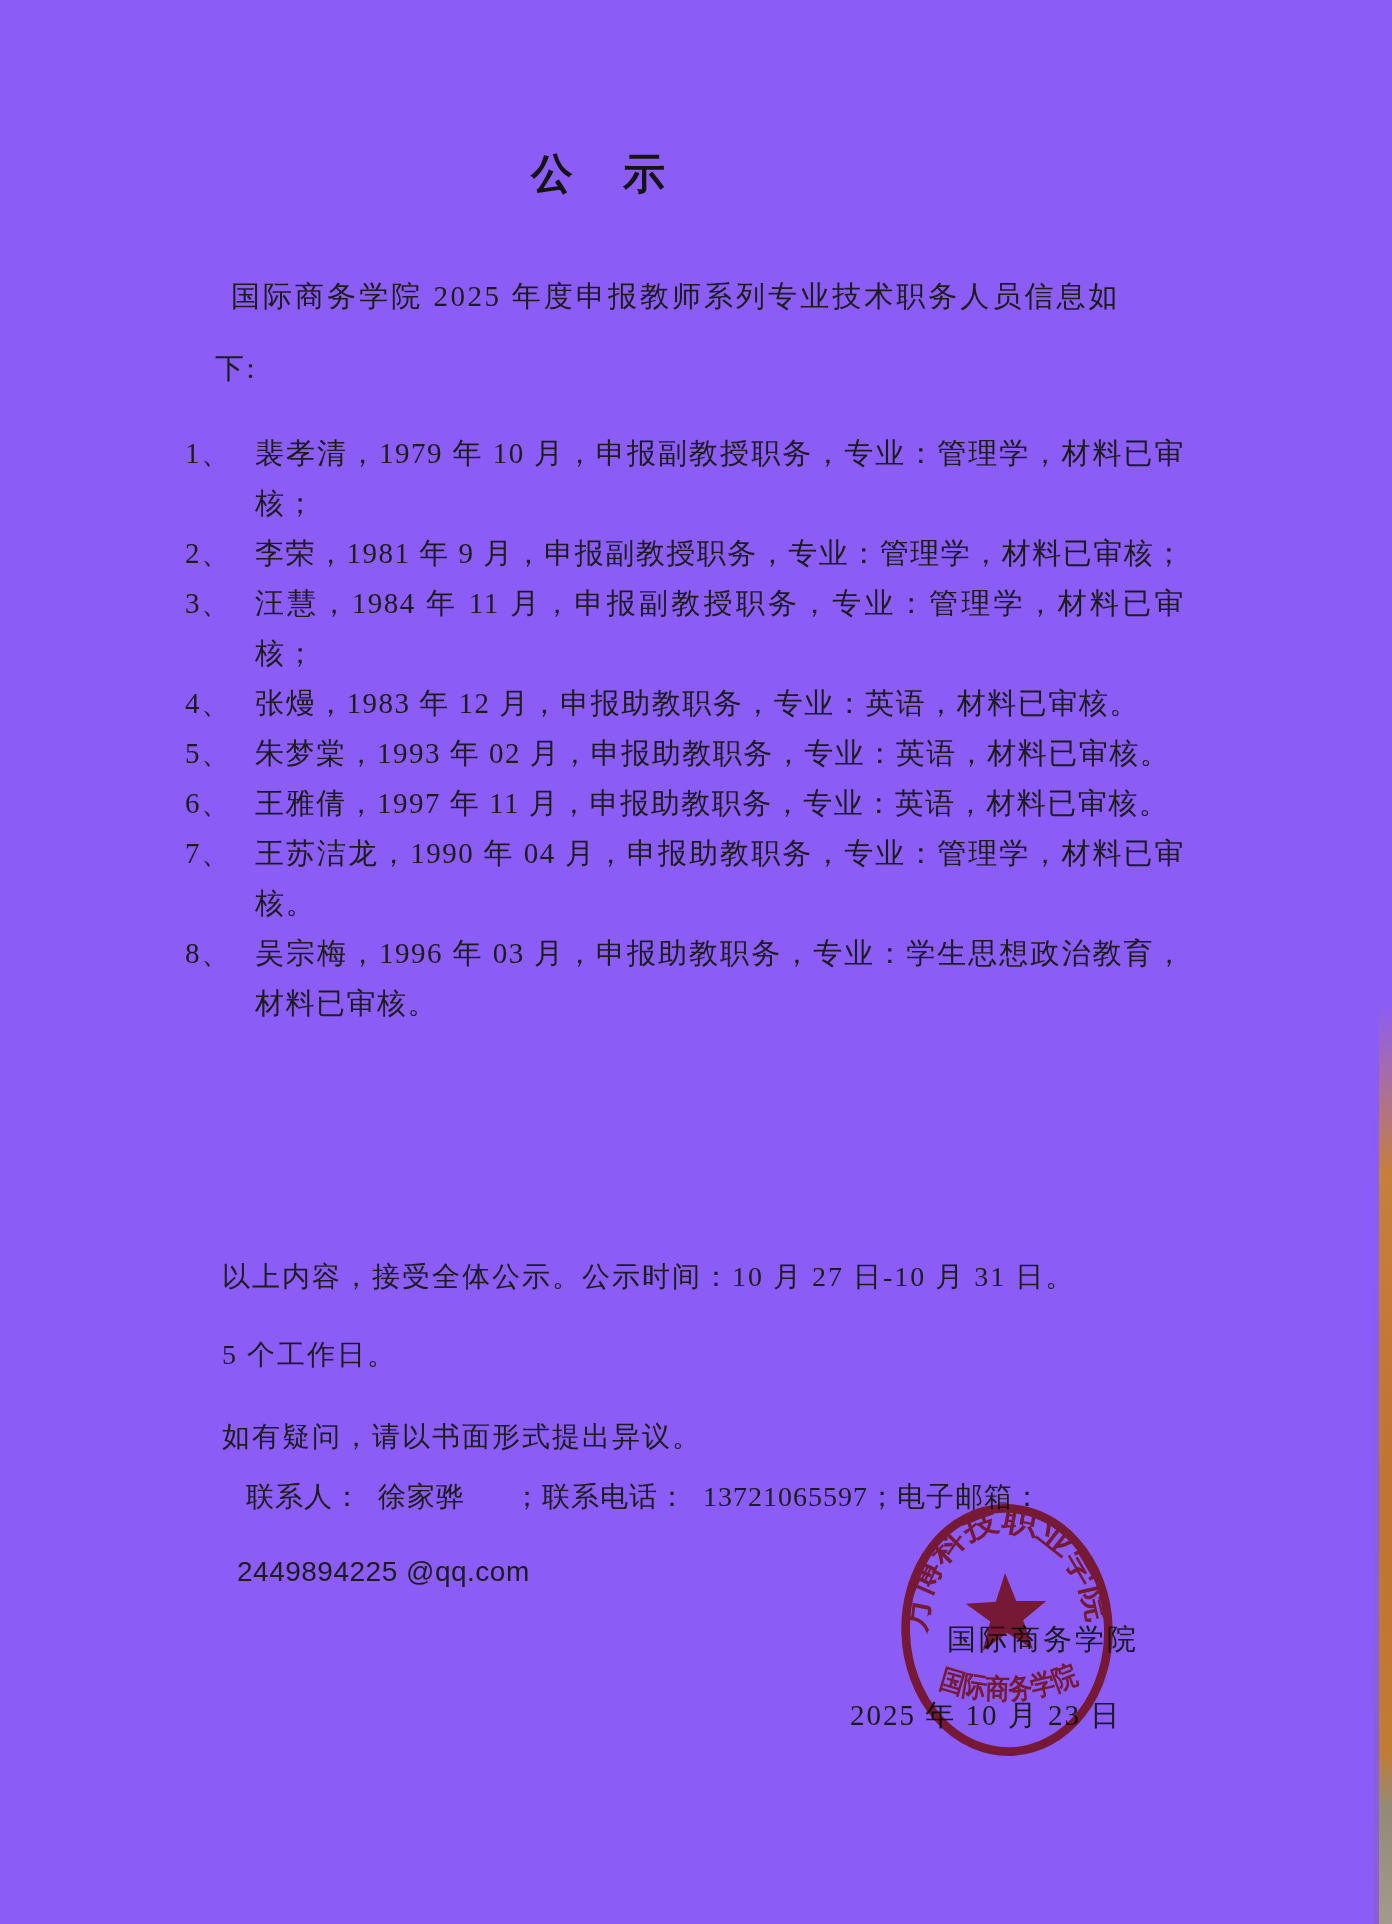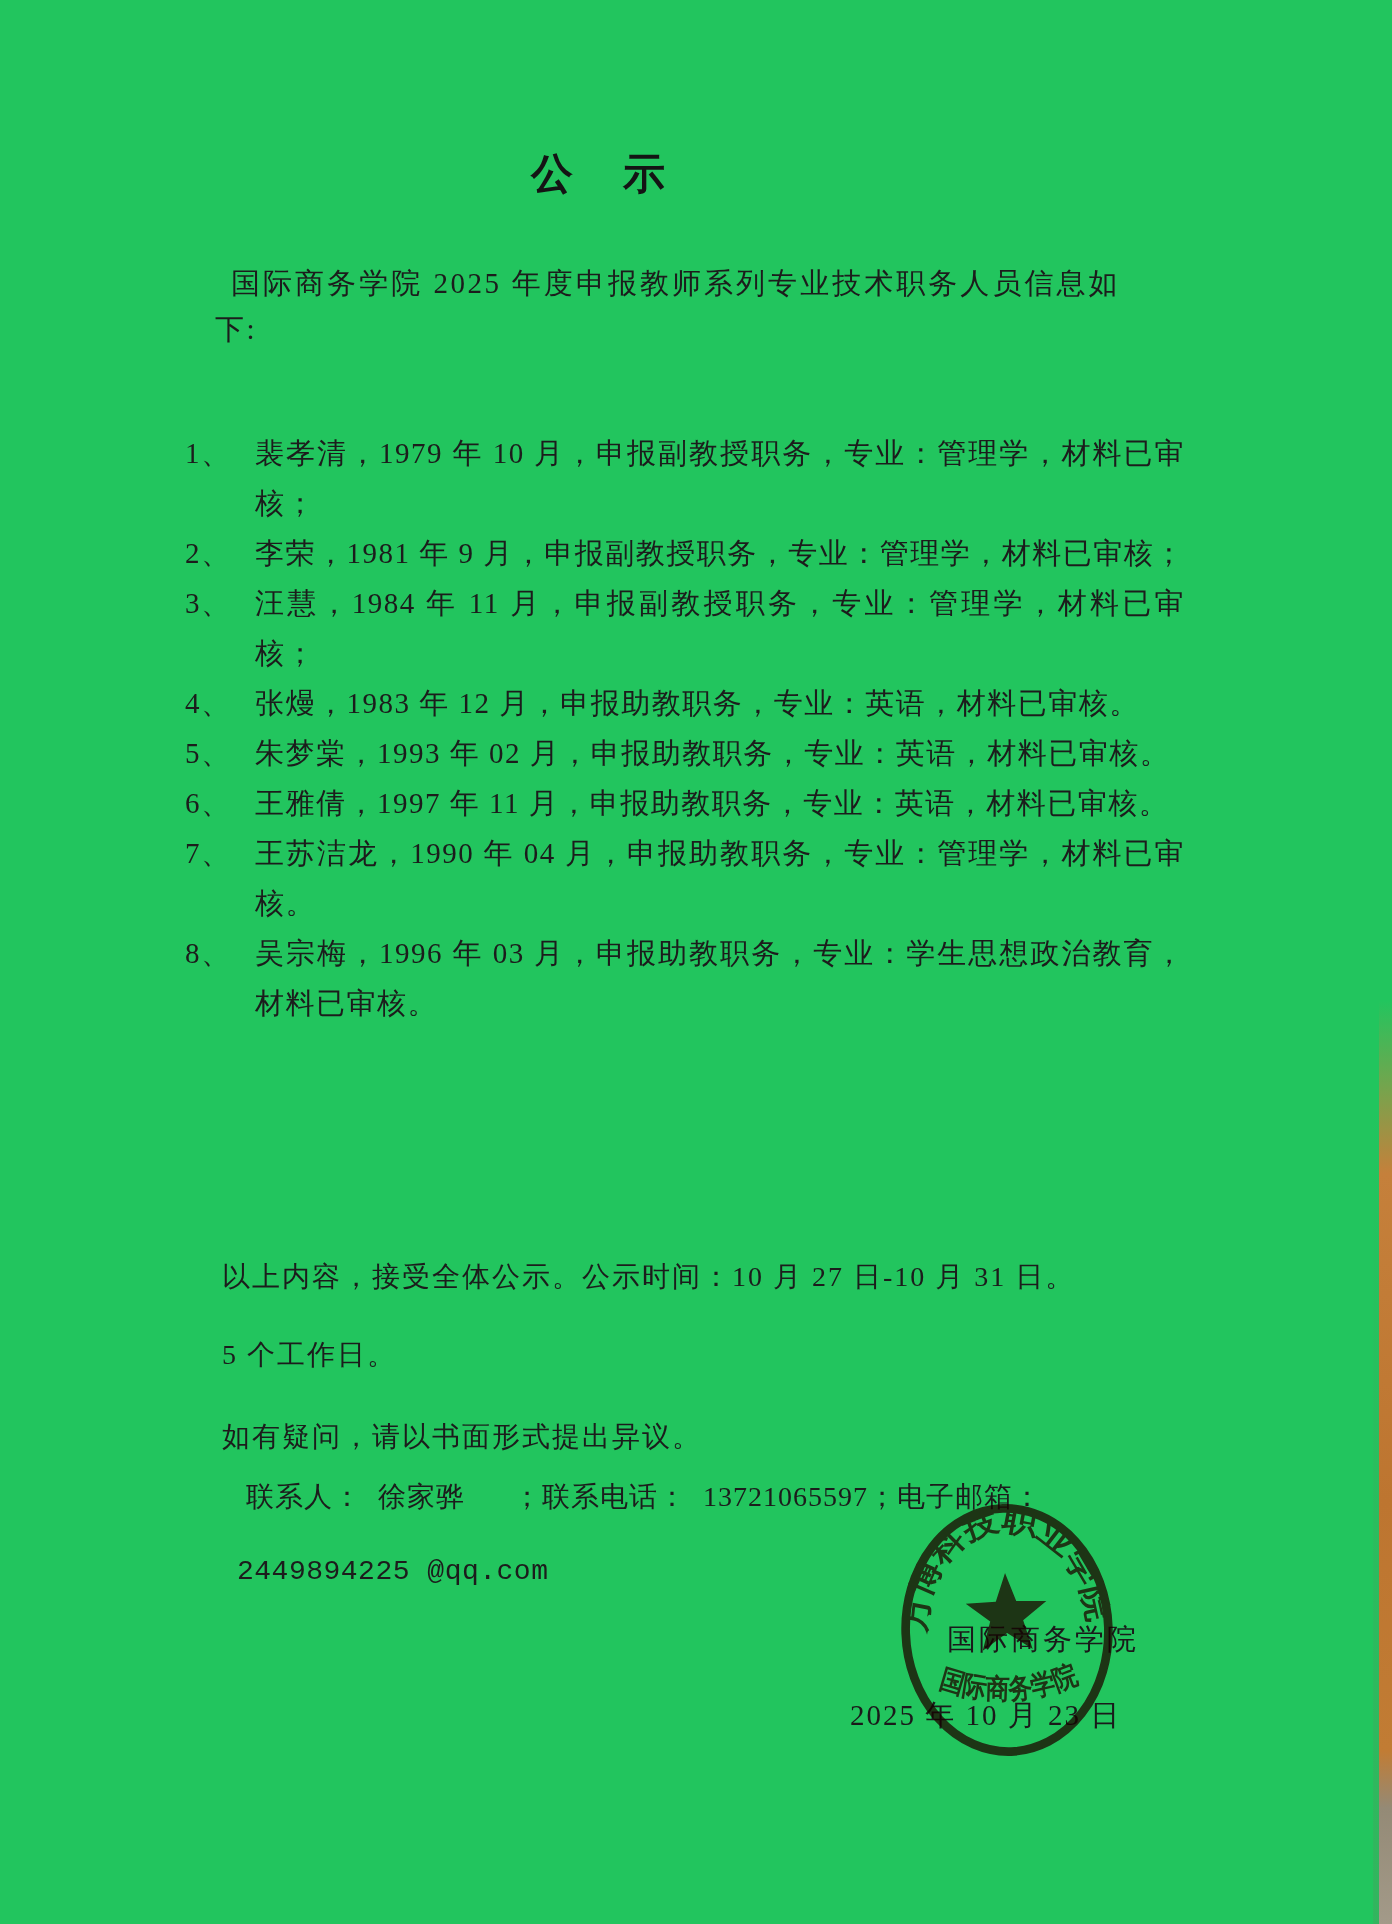--- a/index.html
+++ b/index.html
@@ -1,41 +1,41 @@
 <!DOCTYPE html>
 <html><head>
 <meta charset="utf-8">
 <style>
   * { margin: 0; padding: 0; box-sizing: border-box; }
   html, body { background: #e9e7e2; }
   .page {
     position: relative;
     width: 1392px;
     height: 1924px;
-    background: #22c55e;
+    background: #8b5cf6;
     overflow: hidden;
     font-family: "Liberation Serif", "DejaVu Serif", serif;
     color: #1c1c1c;
   }
   .title {
     position: absolute;
     top: 146px; left: 0;
     width: 1200px;
     text-align: center;
     font-size: 42px;
     font-weight: 700;
     letter-spacing: 4px;
     color: #141414;
   }
   .intro {
     position: absolute;
     top: 260px; left: 215px;
     width: 905px;
     font-size: 29px;
-    line-height: 46px;
+    line-height: 72px;
     letter-spacing: 2.5px;
     text-indent: 16px;
     text-align: justify;
   }
   .list {
     position: absolute;
     top: 428px; left: 185px;
     width: 1000px;
     font-size: 29px;
     line-height: 50px;
@@ -48,21 +48,21 @@
     position: absolute;
     left: 222px;
     font-size: 28px;
     letter-spacing: 2px;
     white-space: pre-wrap;
   }
   .p-publicity { top: 1258px; }
   .p-days      { top: 1336px; text-align: center; }
   .p-objection { top: 1418px; }
   .p-contact   { top: 1478px; letter-spacing: 1px; margin-left: 24px; }
-  .p-email     { top: 1556px; left: 237px; font-family: Liberation Mono, monospace; letter-spacing: 0.5px; }
+  .p-email     { top: 1556px; left: 237px; font-family: Liberation Sans, sans-serif; letter-spacing: 0.5px; }
   .signature {
     position: absolute;
     top: 1620px; left: 947px;
     font-size: 29px;
     letter-spacing: 3px;
     color: #1a1a1a;
   }
   .date {
     position: absolute;
     top: 1696px; left: 850px;

